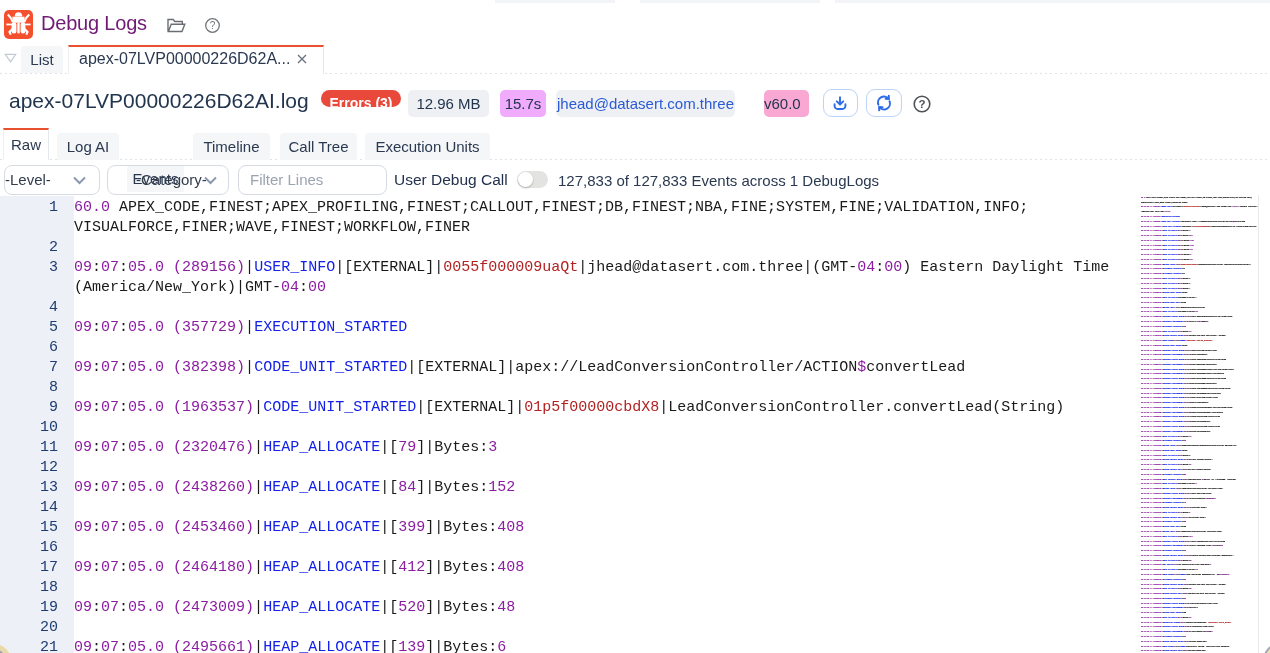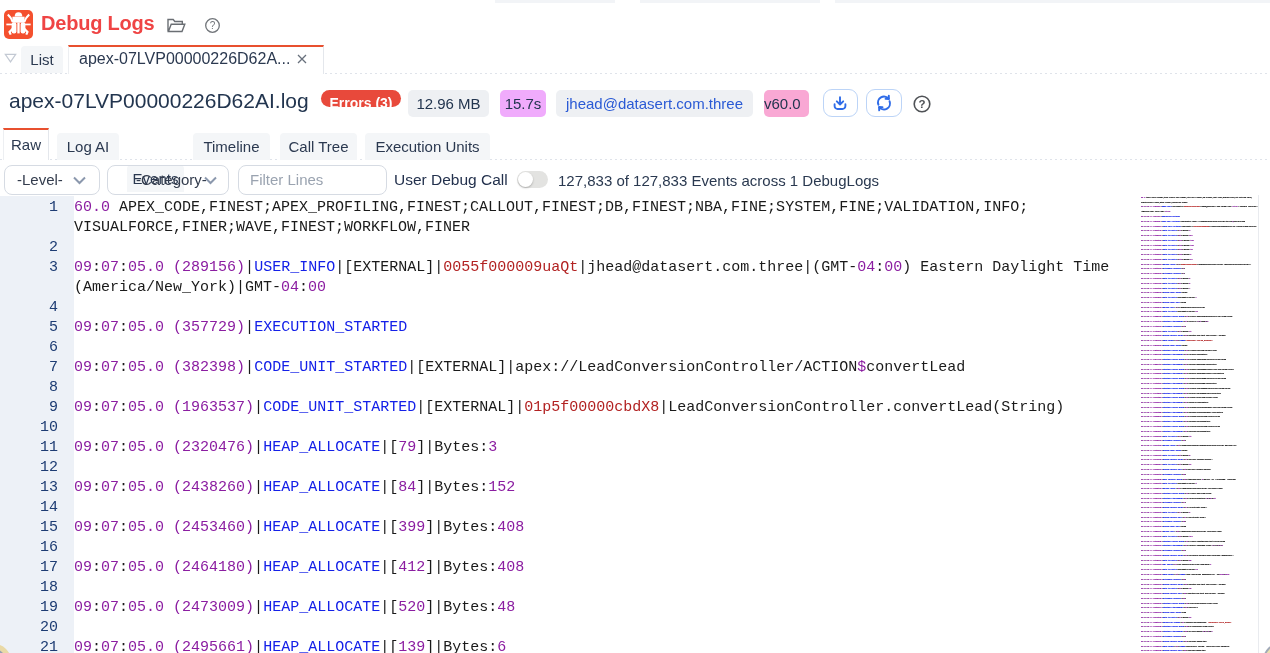--- a/index.html
+++ b/index.html
@@ -29,21 +29,21 @@
     <rect x="2.6" y="15" width="6.5" height="1.9"></rect>
     <rect x="22.9" y="15" width="6.5" height="1.9"></rect>
   </g>
   <g fill="none" stroke="#fff" stroke-width="2.4">
     <path d="M9.6 13.2 C8.6 10 6.6 7.2 4.2 5.0"></path>
     <path d="M22.4 13.2 C23.4 10 25.4 7.2 27.8 5.0"></path>
     <path d="M9.8 20.3 L6.1 24.2 L7.4 27.2"></path>
     <path d="M22.2 20.3 L25.9 24.2 L24.6 27.2"></path>
   </g>
 </svg>
-<div class="abs" style="left:41px;top:12px;font-size:20px;font-weight:700;color:#ef4444;letter-spacing:-0.2px;">Debug Logs</div>
+<div class="abs" style="left:41px;top:12px;font-size:20px;font-weight:400;color:#701a75;letter-spacing:-0.2px;">Debug Logs</div>
 <svg class="abs" style="left:167px;top:18px;" width="19" height="15" viewBox="0 0 19 15" fill="none" stroke="#6a6e73" stroke-width="1.4">
   <path d="M1 13.5 V1.5 h5.2 l1.6 2 h7.5 v2.4 M1.4 13.5 l2.8 -7.2 h13.6 l-2.8 7.2 z"></path>
 </svg>
 <svg class="abs" style="left:205px;top:18px;" width="15" height="15" viewBox="0 0 15 15" fill="none">
   <circle cx="7.5" cy="7.5" r="6.8" stroke="#71757a" stroke-width="1.3"></circle>
   <text x="7.5" y="11" font-size="10" fill="#71757a" text-anchor="middle" font-family="Liberation Sans">?</text>
 </svg>
 
 <div class="abs" style="left:0;top:73px;width:1270px;height:1px;background:repeating-linear-gradient(90deg,#dfe3ea 0 2.5px,transparent 2.5px 5px);"></div>
 <svg class="abs" style="left:3.5px;top:52.5px;" width="13" height="10" viewBox="0 0 13 10" fill="none" stroke="#c3c9d3" stroke-width="1.2">
@@ -58,21 +58,21 @@
   <path d="M2 2 L10 10 M10 2 L2 10"></path>
 </svg>
 
 <div class="abs" style="left:9px;top:89px;font-size:21px;color:#22354f;">apex-07LVP00000226D62AI.log</div>
 <div class="abs" style="left:321px;top:90px;width:80px;height:17px;background:#e8493b;border-radius:13.5px;
   color:#fff;font-size:14px;font-weight:600;text-align:center;line-height:27px;">Errors (3)</div>
 <div class="abs" style="left:408px;top:90px;width:81px;height:27px;background:#eef0f3;border-radius:5px;
   color:#22354f;font-size:15px;text-align:center;line-height:27px;">12.96 MB</div>
 <div class="abs" style="left:500px;top:90px;width:46px;height:27px;background:#f0abfc;border-radius:5px;
   color:#22354f;font-size:15px;text-align:center;line-height:27px;">15.7s</div>
-<div class="abs" style="left:556px;top:90px;width:197px;height:27px;background:#eef0f3;border-radius:5px;
+<div class="abs" style="left:556px;top:90px;width:179px;height:27px;background:#eef0f3;border-radius:5px;
   color:#2a5ad5;font-size:15px;text-align:center;line-height:27px;">jhead@datasert.com.three</div>
 <div class="abs" style="left:764px;top:90px;width:45px;height:27px;background:#f9a8d4;border-radius:5px;
   color:#22354f;font-size:15px;text-align:left;line-height:27px;">v60.0</div>
 <div class="abs" style="left:822.5px;top:89px;width:35px;height:28px;border:1px solid #bcd4f7;border-radius:9px;"></div>
 <svg class="abs" style="left:832px;top:95px;" width="16" height="16" viewBox="0 0 16 16" fill="none" stroke="#2f6ce8" stroke-width="1.9" stroke-linecap="round" stroke-linejoin="round">
   <path d="M8 2.2 V9.3 M4.8 6.3 L8 9.5 L11.2 6.3"></path>
   <path d="M2.6 9.2 V11 a3 3 0 0 0 3 3 h4.8 a3 3 0 0 0 3 -3 V9.2"></path>
 </svg>
 <div class="abs" style="left:866px;top:89px;width:36px;height:28px;border:1px solid #bcd4f7;border-radius:9px;"></div>
 <svg class="abs" style="left:875px;top:94px;" width="18" height="18" viewBox="0 0 18 18" fill="none" stroke="#2f6ce8" stroke-width="2" stroke-linecap="round">
@@ -94,21 +94,21 @@
 <div class="abs" style="left:127px;top:133px;width:57px;height:27px;background:#f4f6f8;border-radius:4px 4px 0 0;
   color:#2b3950;font-size:15px;text-align:center;line-height:27px;margin-top:32px;">Events</div>
 <div class="abs" style="left:193px;top:133px;width:77px;height:27px;background:#f4f6f8;border-radius:4px 4px 0 0;
   color:#2b3950;font-size:15px;text-align:center;line-height:27px;">Timeline</div>
 <div class="abs" style="left:280px;top:133px;width:77px;height:27px;background:#f4f6f8;border-radius:4px 4px 0 0;
   color:#2b3950;font-size:15px;text-align:center;line-height:27px;">Call Tree</div>
 <div class="abs" style="left:365px;top:133px;width:125px;height:27px;background:#f4f6f8;border-radius:4px 4px 0 0;
   color:#2b3950;font-size:15px;text-align:center;line-height:27px;">Execution Units</div>
 
 <div class="abs" style="left:4px;top:165px;width:96px;height:30px;border:1px solid #d6dbe3;border-radius:8px;
-  color:#333c4d;font-size:15px;line-height:28px;padding-left:12px;">-Level-</div>
+  color:#333c4d;font-size:15px;line-height:28px;">-Level-</div>
 <svg class="abs" style="left:72px;top:176px;" width="15" height="9" viewBox="0 0 15 9" fill="none" stroke="#8b98ad" stroke-width="2">
   <path d="M2 1.5 L7.5 7 L13 1.5"></path>
 </svg>
 <div class="abs" style="left:107px;top:165px;width:122px;height:30px;border:1px solid #d6dbe3;border-radius:8px;
   color:#333c4d;font-size:15px;line-height:28px;padding-left:28px;">-Category-</div>
 <svg class="abs" style="left:203px;top:176px;" width="15" height="9" viewBox="0 0 15 9" fill="none" stroke="#8b98ad" stroke-width="2">
   <path d="M2 1.5 L7.5 7 L13 1.5"></path>
 </svg>
 <div class="abs" style="left:238px;top:165px;width:149px;height:30px;border:1px solid #d6dbe3;border-radius:8px;
   color:#9aa3b0;font-size:15px;line-height:28px;padding-left:11px;">Filter Lines</div>

